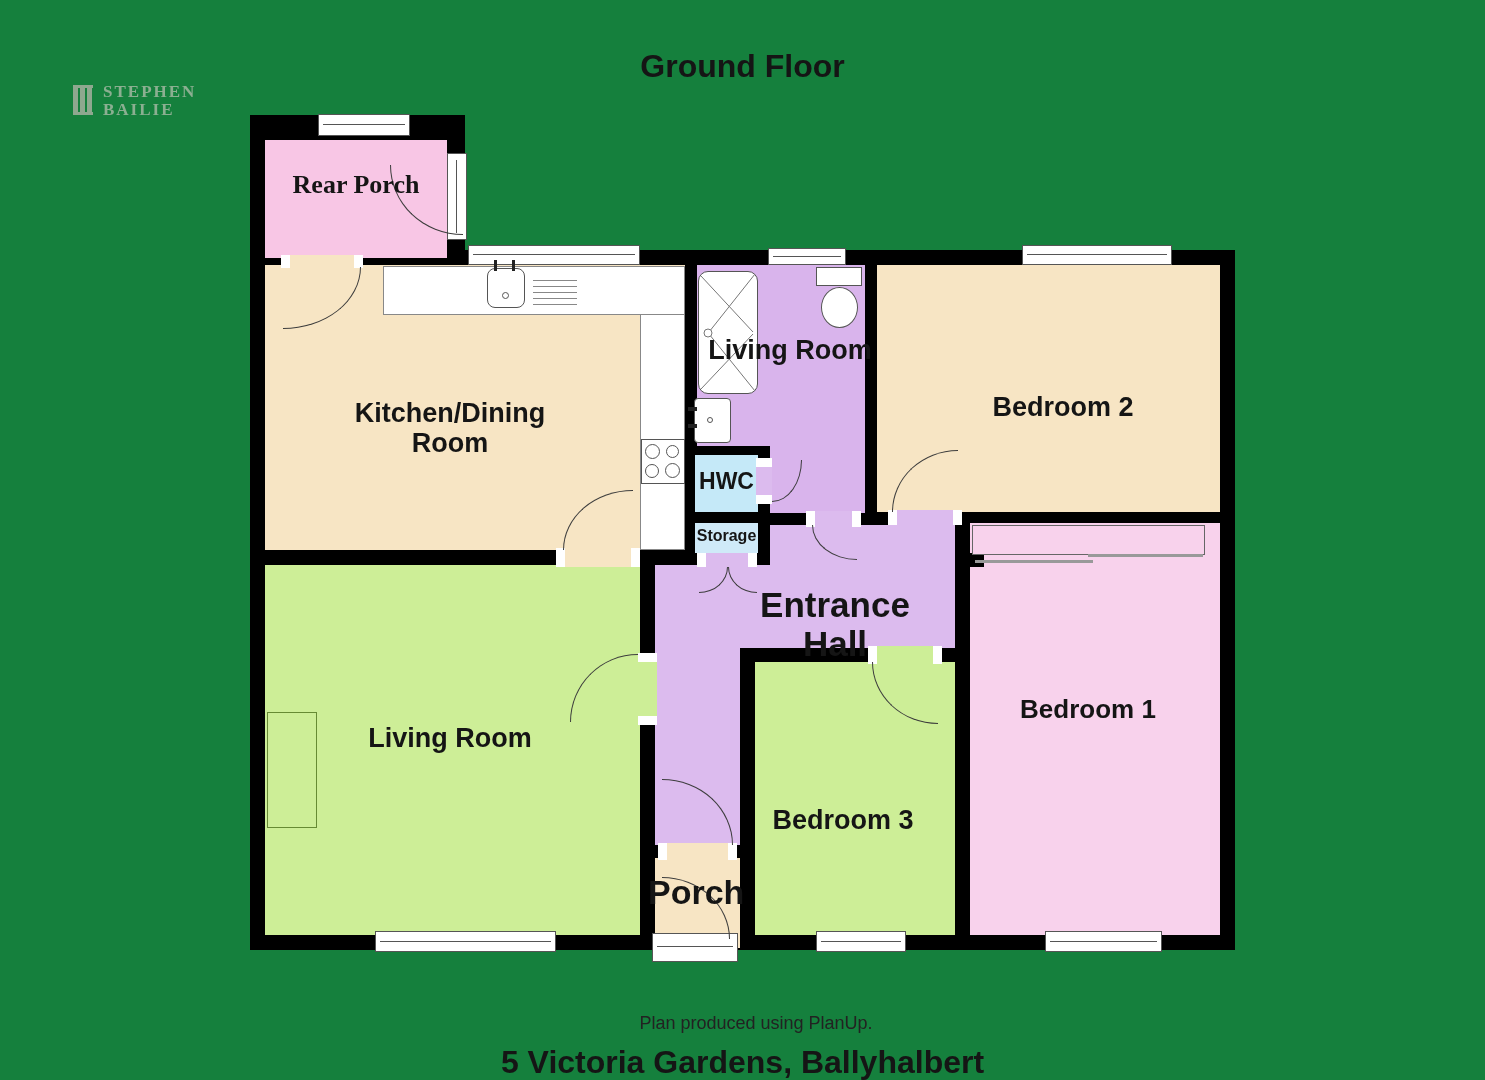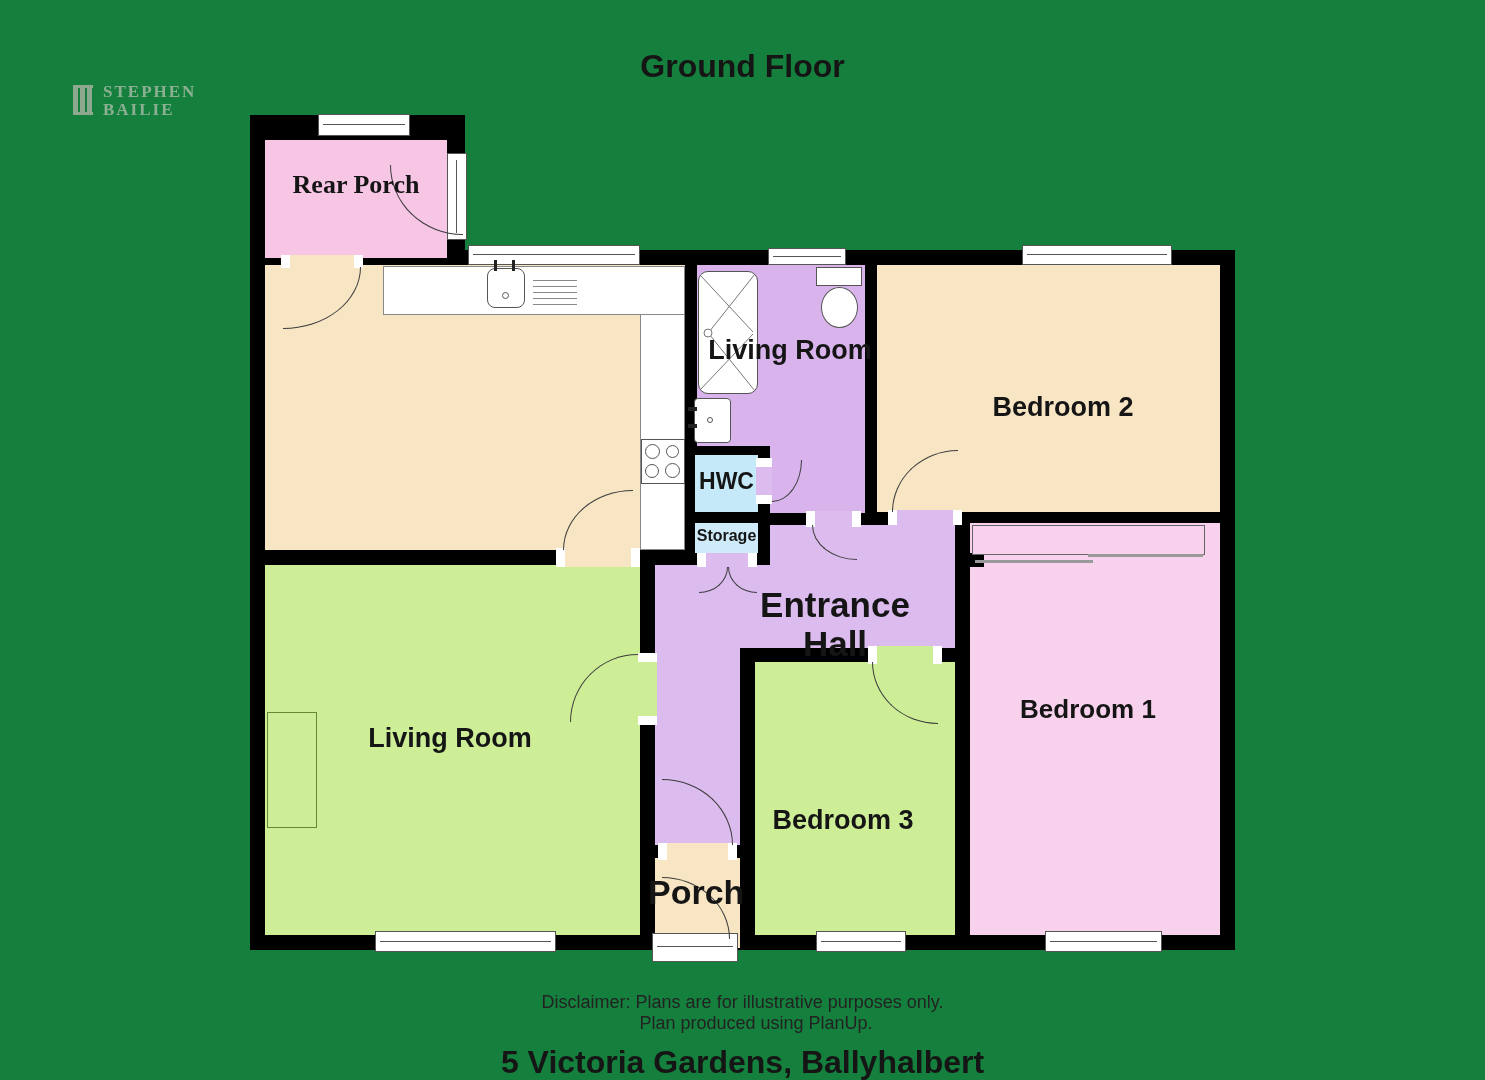--- a/index.html
+++ b/index.html
@@ -176,27 +176,27 @@
   <div class="tap" style="left:688px;top:407px;width:9px;height:4px;"></div>
   <div class="tap" style="left:688px;top:424px;width:9px;height:4px;"></div>
 
   <div class="abs" style="left:972px;top:525px;width:233px;height:30px;background:#f8d2ec;border:1px solid #666;box-sizing:border-box;"></div>
   <div class="slide" style="left:975px;top:560px;width:118px;"></div>
   <div class="slide" style="left:1088px;top:554px;width:115px;"></div>
 
   <div class="abs" style="left:267px;top:712px;width:50px;height:116px;border:1px solid #668a33;box-sizing:border-box;"></div>
 
   <div class="lbl" style="left:265px;top:170px;width:182px;font-size:26px;font-family:Liberation Serif, serif;">Rear Porch</div>
+  <div class="lbl" style="left:330px;top:398px;width:240px;font-size:27px;">Kitchen/Dining Room</div>
   <div class="lbl" style="left:700px;top:335px;width:180px;font-size:27px;">Living Room</div>
   <div class="lbl" style="left:938px;top:392px;width:250px;font-size:27px;">Bedroom 2</div>
   <div class="lbl" style="left:695px;top:469px;width:63px;font-size:23px;">HWC</div>
   <div class="lbl" style="left:695px;top:527px;width:63px;font-size:16px;">Storage</div>
   <div class="lbl" style="left:735px;top:585px;width:200px;font-size:35px;">Entrance Hall</div>
   <div class="lbl" style="left:350px;top:723px;width:200px;font-size:27px;">Living Room</div>
   <div class="lbl" style="left:718px;top:805px;width:250px;font-size:27px;">Bedroom 3</div>
   <div class="lbl" style="left:960px;top:695px;width:256px;font-size:26px;">Bedroom 1</div>
   <div class="lbl" style="left:648px;top:873px;width:94px;font-size:34px;">Porch</div>
 
-  <div class="title small" style="top:992px;">Disclaimer: Plans are for illustrative purposes only.</div>
   <div class="title small" style="top:1013px;margin-left:27px;">Plan produced using PlanUp.</div>
   <div class="title" style="top:1044px;">5 Victoria Gardens, Ballyhalbert</div>
 
 </div>
 
 </body></html>

